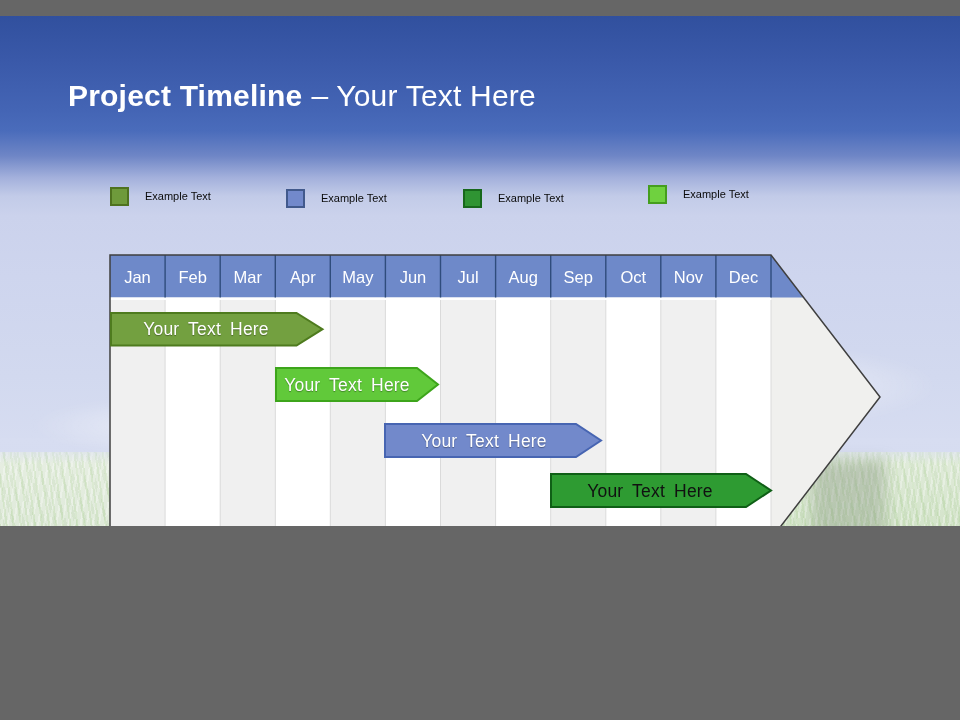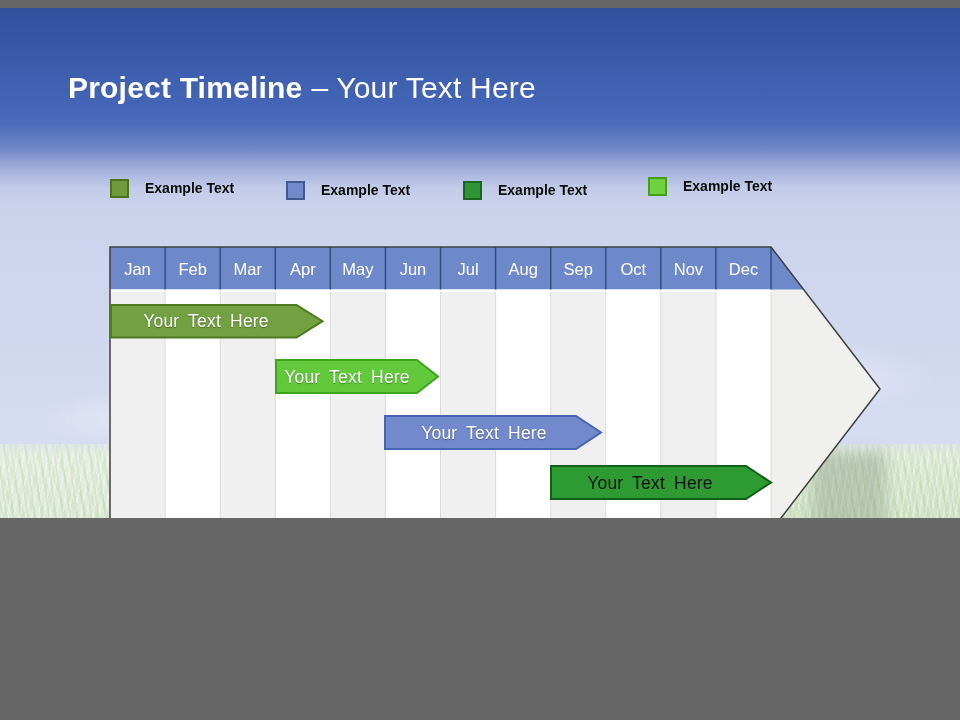--- a/index.html
+++ b/index.html
@@ -1,17 +1,17 @@
 <!DOCTYPE html>
 <html><head>
 <meta charset="utf-8">
 <style>
   html,body{margin:0;padding:0;background:#666;}
   .stage{
-    position:relative;width:960px;height:510px;overflow:hidden;margin:8px auto;
+    position:relative;width:960px;height:510px;overflow:hidden;margin:16px auto;
     font-family:"Liberation Sans",sans-serif;
     background:linear-gradient(to bottom,
       #31509E 0px,#3A59A9 45px,#4465B5 95px,#4A6CBB 115px,
       #6F86C6 140px,#A4B1DC 162px,#C2CBE8 180px,#CBD2EC 200px,
       #CED5EE 260px,#D2D9EF 360px,#D7DDF1 438px,#D7DDF1 720px);
   }
   
   .grass{
     position:absolute;left:0;top:436px;width:960px;height:284px;
     data:a;
@@ -43,21 +43,21 @@
     white-space:nowrap;letter-spacing:.2px;
   }
   .title .bold{font-weight:bold;}
   .title .rest{font-weight:normal;margin-left:9px;}
   
   .legend-item{position:absolute;top:168px;height:24px;display:flex;align-items:center;}
   .legend-item .swatch{
     width:19px;height:19px;border:2px solid #000;box-sizing:border-box;flex:0 0 auto;
   }
   .legend-item .lbl{
-    margin-left:16px;font-size:14px;font-weight:bold;color:#0A0A0A;white-space:nowrap;text-align:right;
+    margin-left:16px;font-size:11px;font-weight:normal;color:#0A0A0A;white-space:nowrap;text-align:right;
   }
   .li-1{left:110px;} .li-2{left:286px;top:170px;} .li-3{left:463px;top:170px;} .li-4{left:648px;top:166px;}
   
   svg.chart{position:absolute;left:0;top:0;}
   .month-text{fill:#FFFFFF;font-size:16.5px;font-family:"Liberation Sans",sans-serif;}
   .bar-text{font-size:17.5px;font-family:"Liberation Sans",sans-serif;word-spacing:4px;letter-spacing:.2px;}
   .shadowed{text-shadow:0 1px 1px rgba(0,0,0,.35);}
 </style>
 </head>
 <body>

